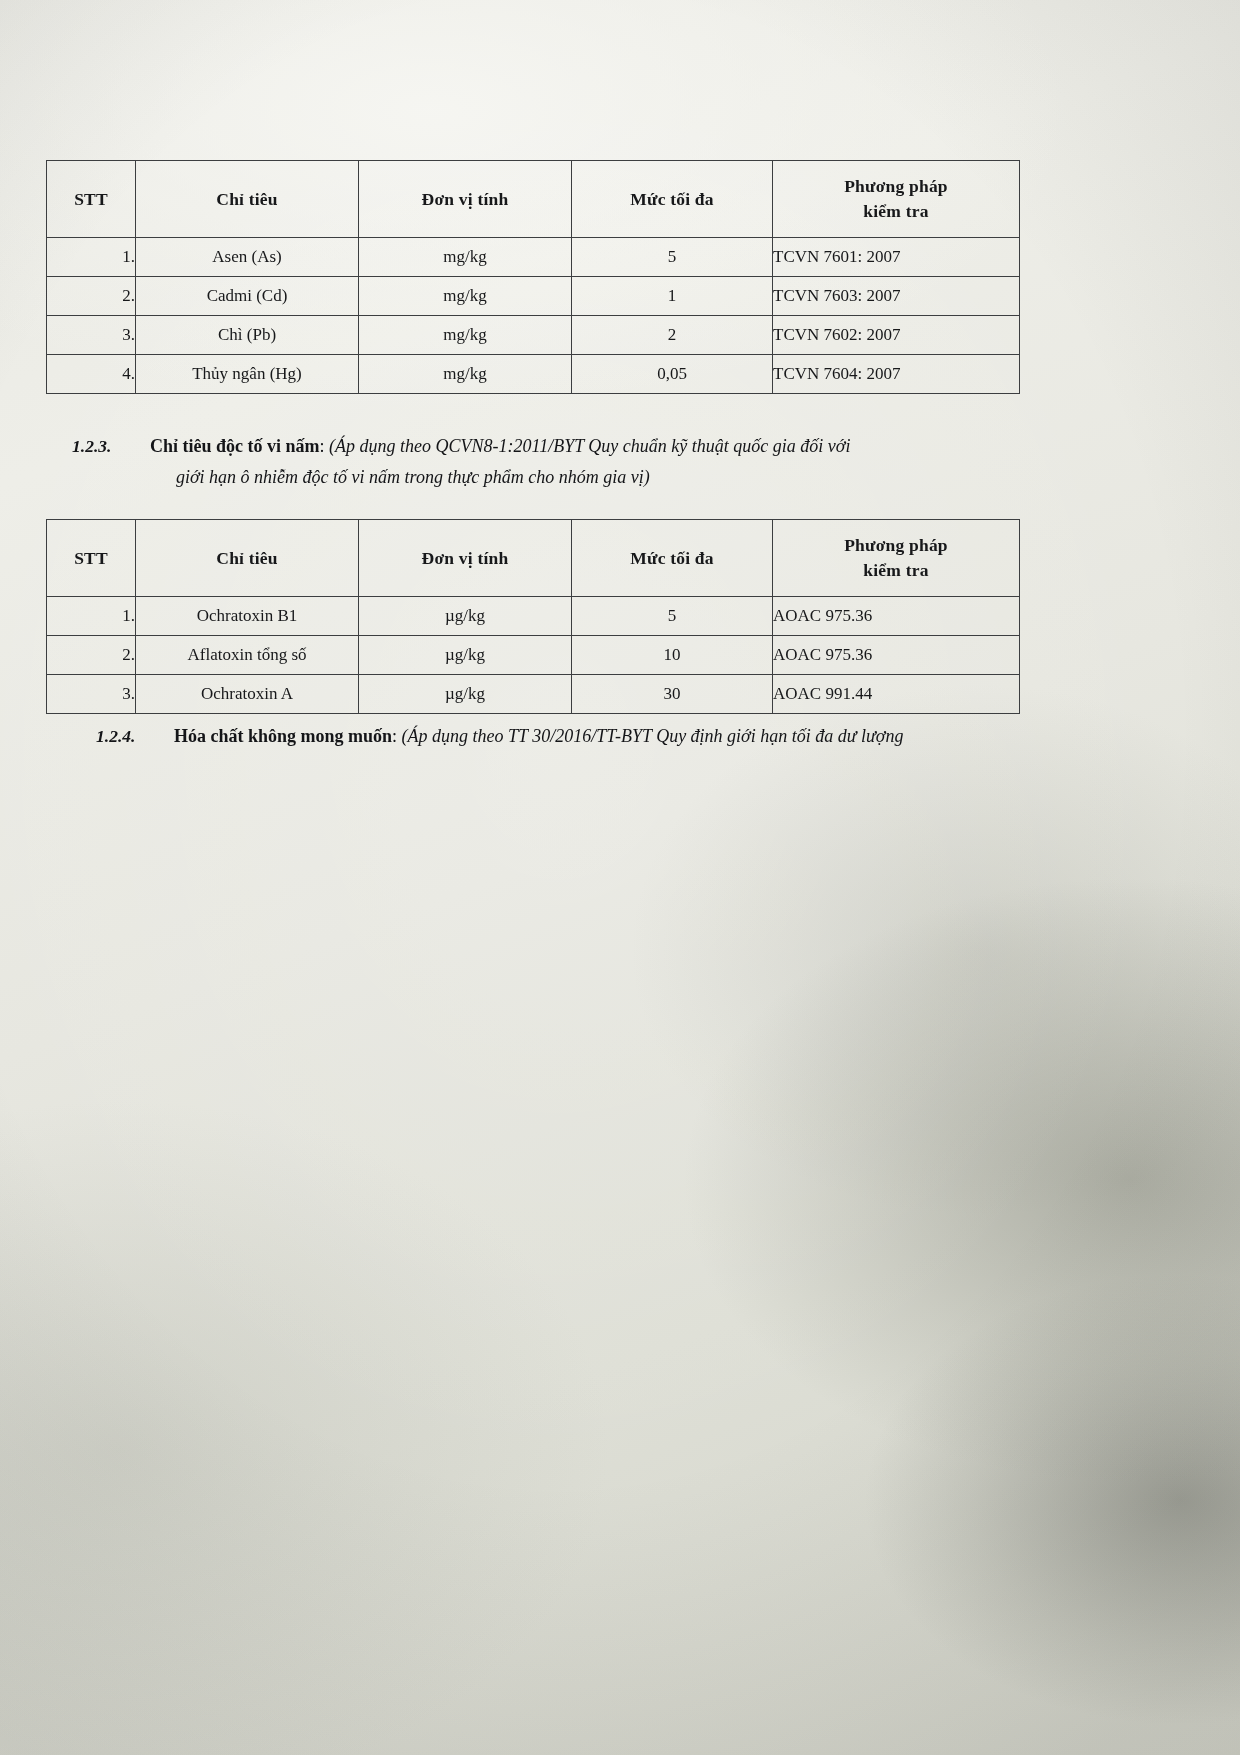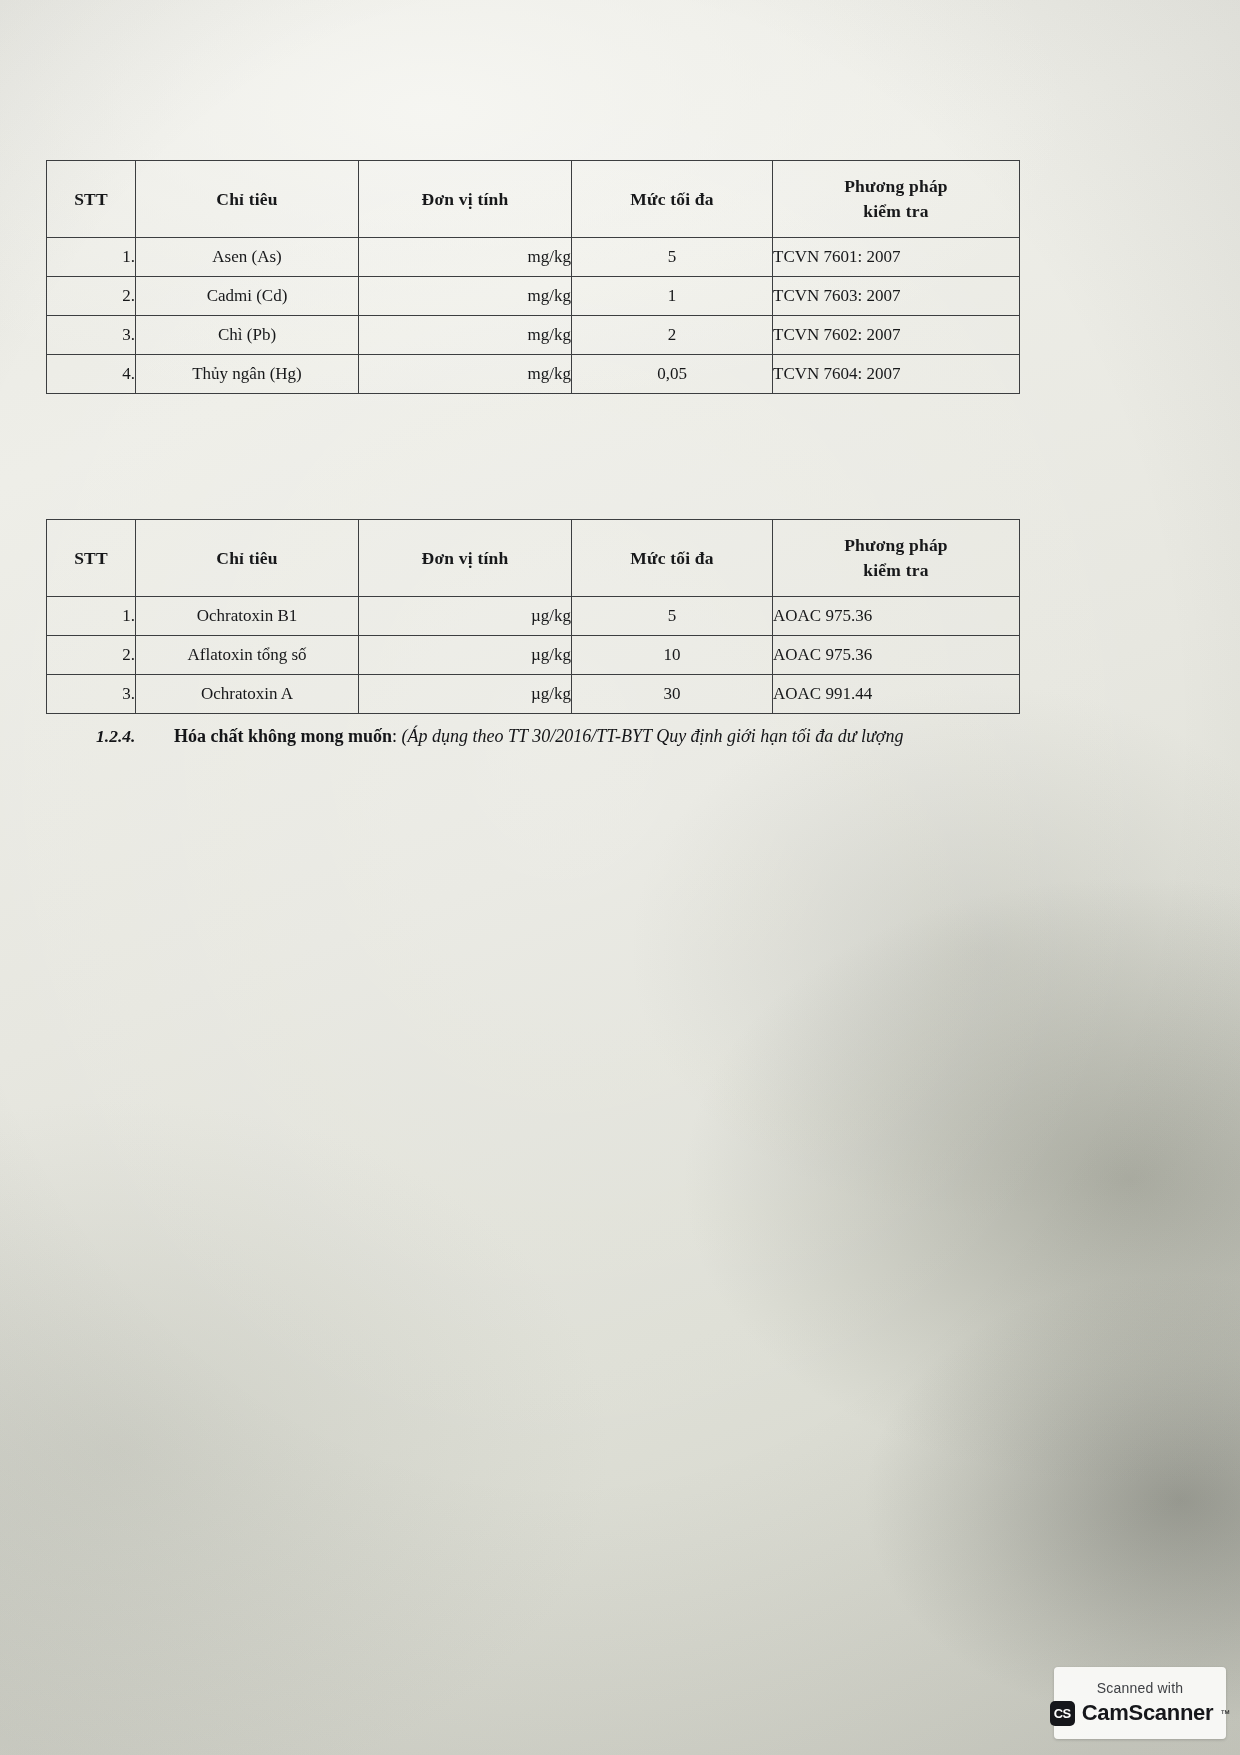--- a/index.html
+++ b/index.html
@@ -49,21 +49,21 @@
     height:76px;
     vertical-align:middle;
   }
   table.doc tbody td{
     height:38px;
     font-size:17px;
     vertical-align:middle;
   }
   .c-stt{width:88px;text-align:right;padding-right:16px;margin-left:16px;}
   .c-name{width:222px;text-align:center;padding-left:12px;}
-  .c-unit{width:212px;text-align:right;}
+  .c-unit{width:212px;text-align:center;}
   .c-max{width:200px;text-align:center;}
   .c-method{width:246px;text-align:left;padding-left:14px;}
   .hdr2line{line-height:1.45;}
 
   
   .sec{
     position:absolute;
     color:#141518;
     font-size:18px;
     line-height:1.62;
@@ -149,20 +149,27 @@
       <tr>
         <td class="c-stt">4.</td>
         <td class="c-name">Thủy ngân (Hg)</td>
         <td class="c-unit">mg/kg</td>
         <td class="c-max">0,05</td>
         <td class="c-method">TCVN 7604: 2007</td>
       </tr>
     </tbody>
   </table>
 
+  <div class="sec" style="left:72px;top:432px;width:940px;">
+    <span class="num">1.2.3.</span>
+    <div class="body">
+      <span class="lead">Chỉ tiêu độc tố vi nấm</span><span>: </span><span class="ital">(Áp dụng theo QCVN8-1:2011/BYT Quy chuẩn kỹ thuật quốc gia đối với</span>
+      <span class="l2">giới hạn ô nhiễm độc tố vi nấm trong thực phẩm cho nhóm gia vị)</span>
+    </div>
+  </div>
 
   <table class="doc" style="left:46px;top:519px;width:948px;">
     <thead>
       <tr>
         <th class="c-stt" style="text-align:center;padding-right:0">STT</th>
         <th class="c-name" style="text-align:center;padding-left:0">Chỉ tiêu</th>
         <th class="c-unit">Đơn vị tính</th>
         <th class="c-max">Mức tối đa</th>
         <th class="c-method hdr2line" style="text-align:center;padding-left:0">
           <div>Phương pháp</div>
@@ -195,22 +202,14 @@
     </tbody>
   </table>
 
   <div class="sec" style="left:96px;top:722px;width:940px;">
     <span class="num">1.2.4.</span>
     <div class="body">
       <span class="lead">Hóa chất không mong muốn</span><span>: </span><span class="ital">(Áp dụng theo TT 30/2016/TT-BYT Quy định giới hạn tối đa dư lượng</span>
     </div>
   </div>
 
-  <div id="cam">
-    <div class="sw">Scanned with</div>
-    <div class="brand">
-      <div class="csbox">CS</div>
-      <div class="csname">CamScanner</div>
-      <span class="tm">™</span>
-    </div>
-  </div>
 
 </div>
 
 </body></html>

